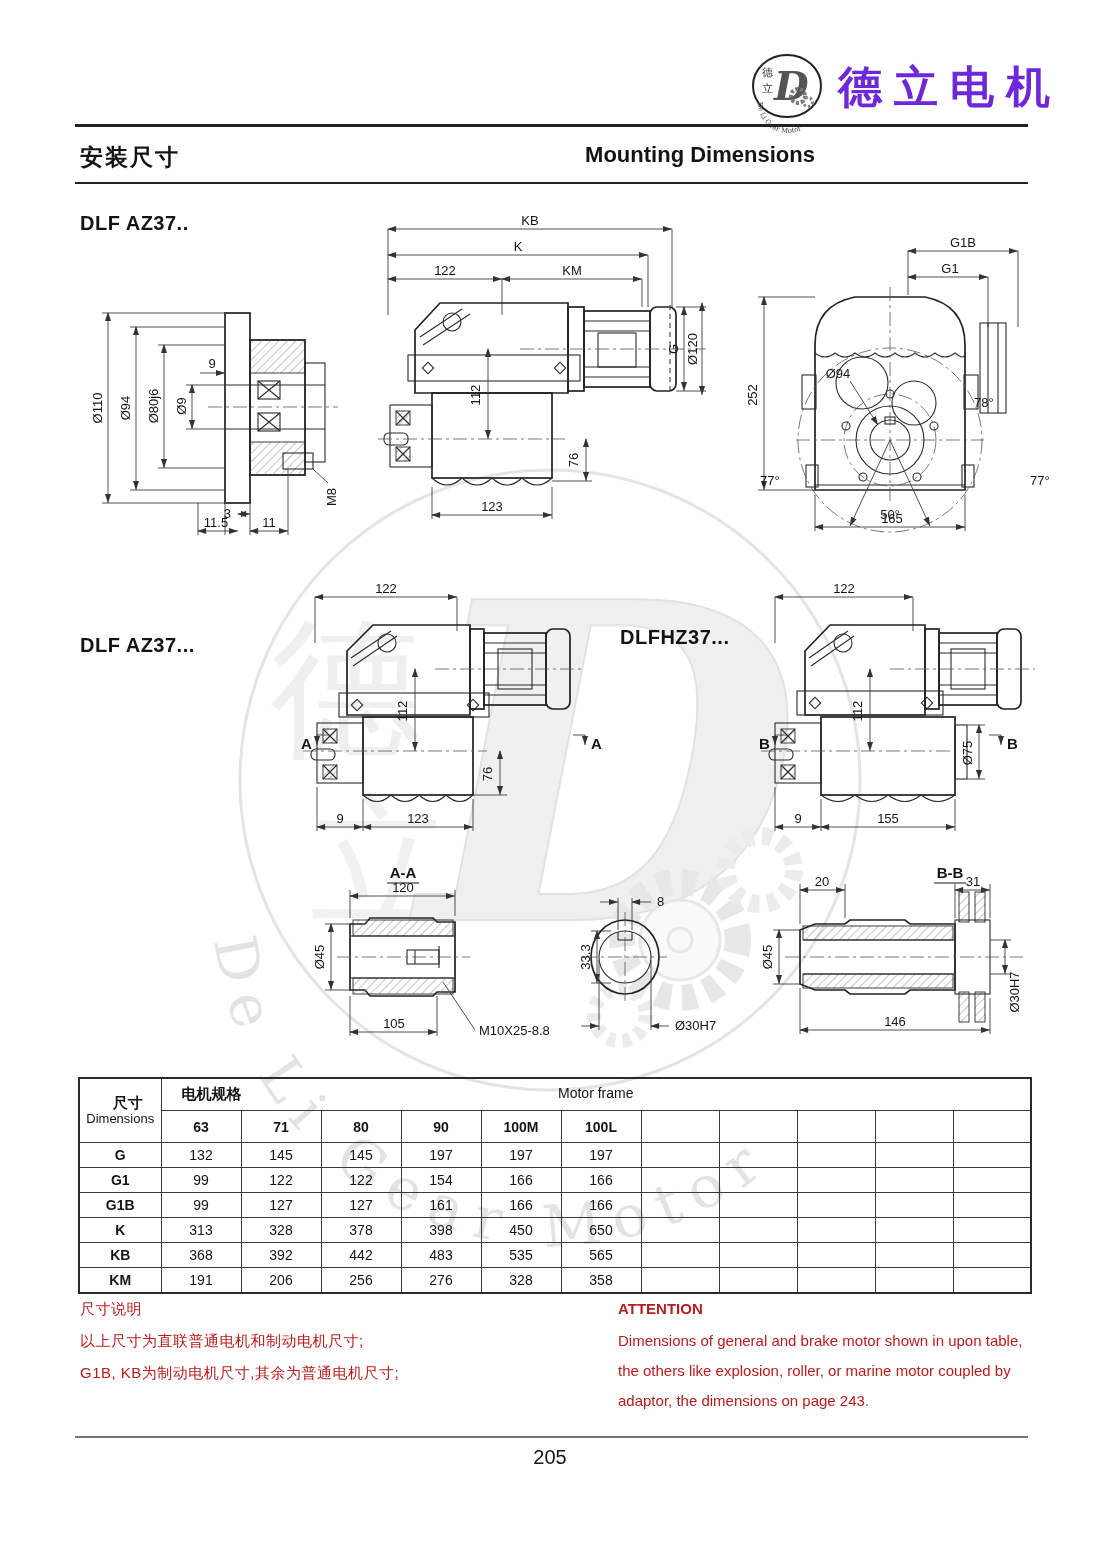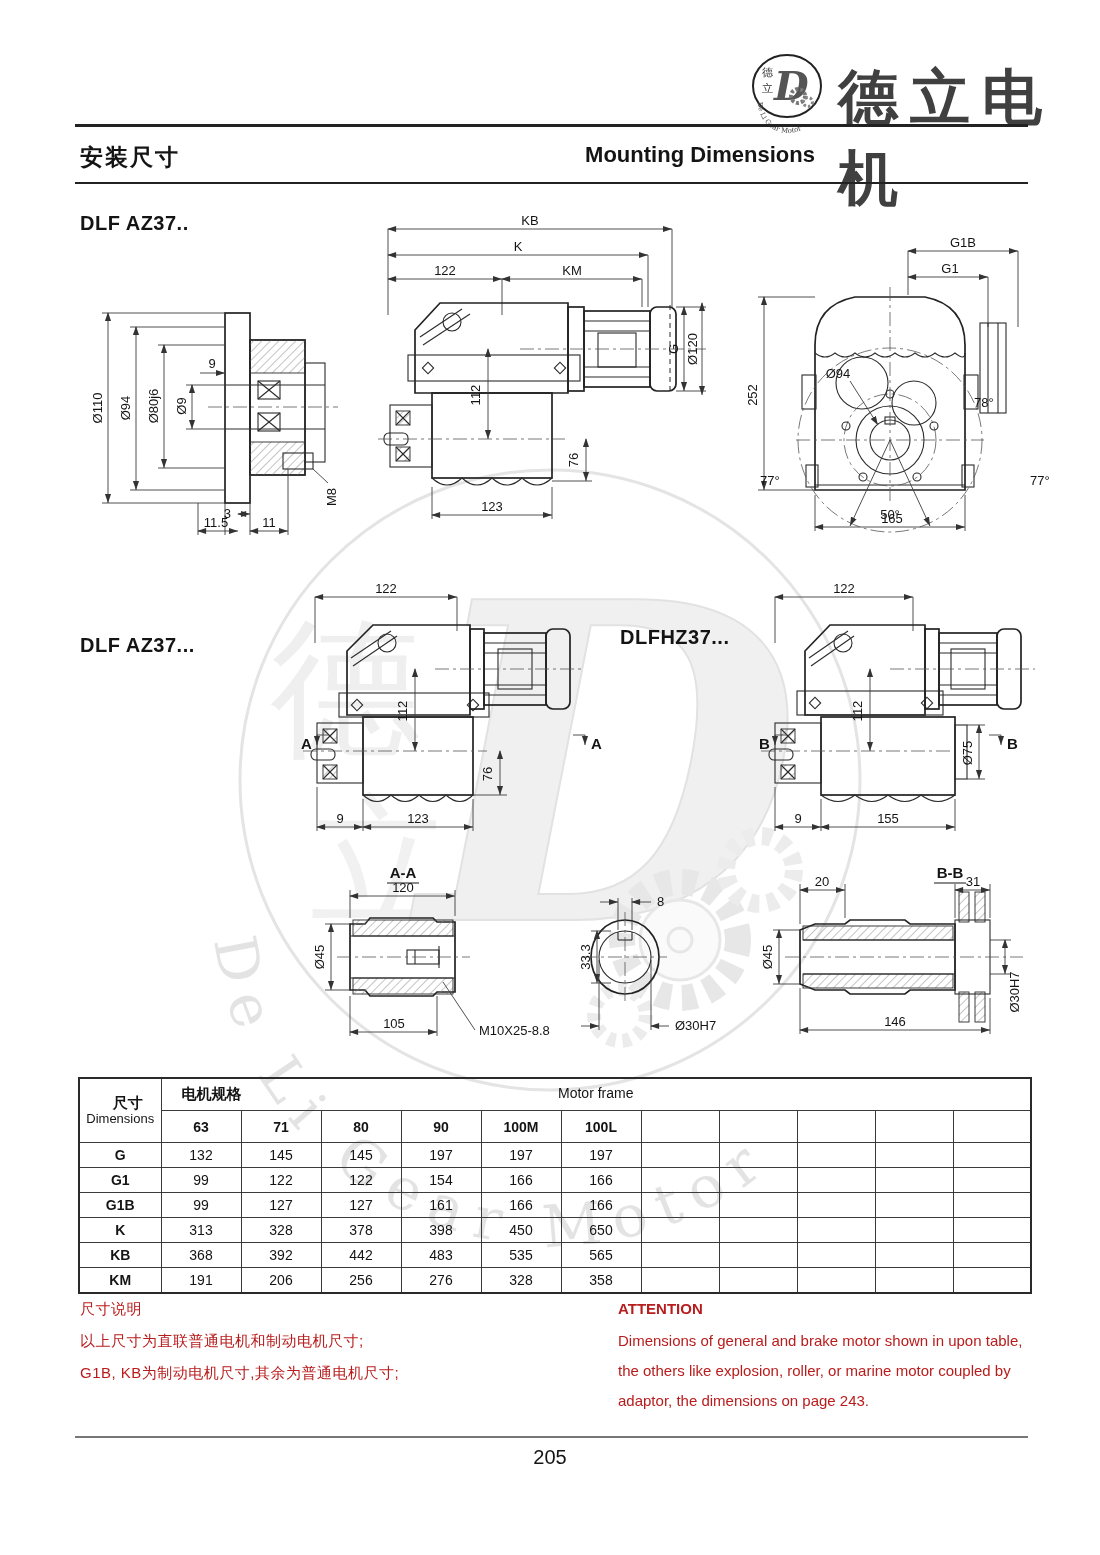--- a/index.html
+++ b/index.html
@@ -3,21 +3,21 @@
 <meta charset="utf-8">
 <style>
   html,body{margin:0;padding:0;background:#fff;}
   #page{position:relative;width:1100px;height:1555px;background:#fff;overflow:hidden;
         font-family:"Liberation Sans",sans-serif;color:#141414;}
   .abs{position:absolute;}
   .rule{position:absolute;background:#222;}
   .zh-title{font-size:23px;font-weight:600;letter-spacing:2px;}
   .en-title{font-size:22px;font-weight:bold;}
   .sec-label{font-size:20px;font-weight:bold;letter-spacing:0.5px;}
-  .brand{font-family:"DejaVu Serif",serif;font-weight:bold;font-size:60px;letter-spacing:12px;color:#404040;}
+  .brand{font-family:"DejaVu Serif",serif;font-weight:bold;font-size:44px;letter-spacing:12px;color:#6d28d9;}
   
   svg{overflow:visible;}
   .s{stroke:#2b2b2b;fill:none;stroke-width:1.1;}
   .t{stroke:#222;fill:none;stroke-width:1.7;}
   .d{stroke:#3c3c3c;fill:none;stroke-width:0.9;}
   .cl{stroke:#555;fill:none;stroke-width:0.8;stroke-dasharray:14 4 3 4;}
   .dsh{stroke:#2b2b2b;fill:none;stroke-width:1;stroke-dasharray:5 4;}
   .h{fill:url(#hatch);stroke:#2b2b2b;stroke-width:0.9;}
   text.dt{font:13px "Liberation Sans",sans-serif;fill:#141414;}
   text.sec{font:bold 15px "Liberation Sans",sans-serif;fill:#141414;}

